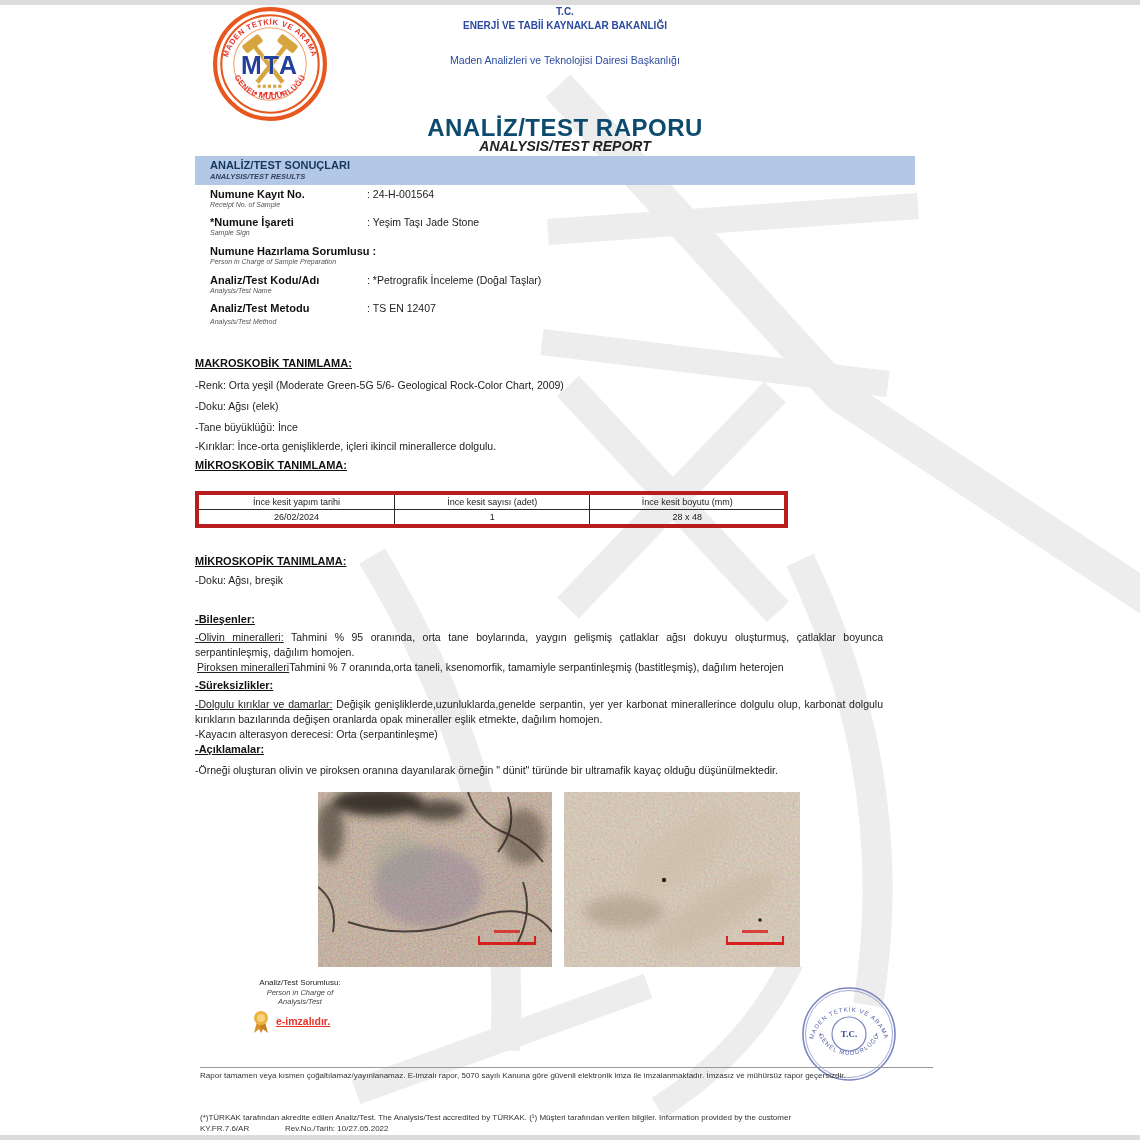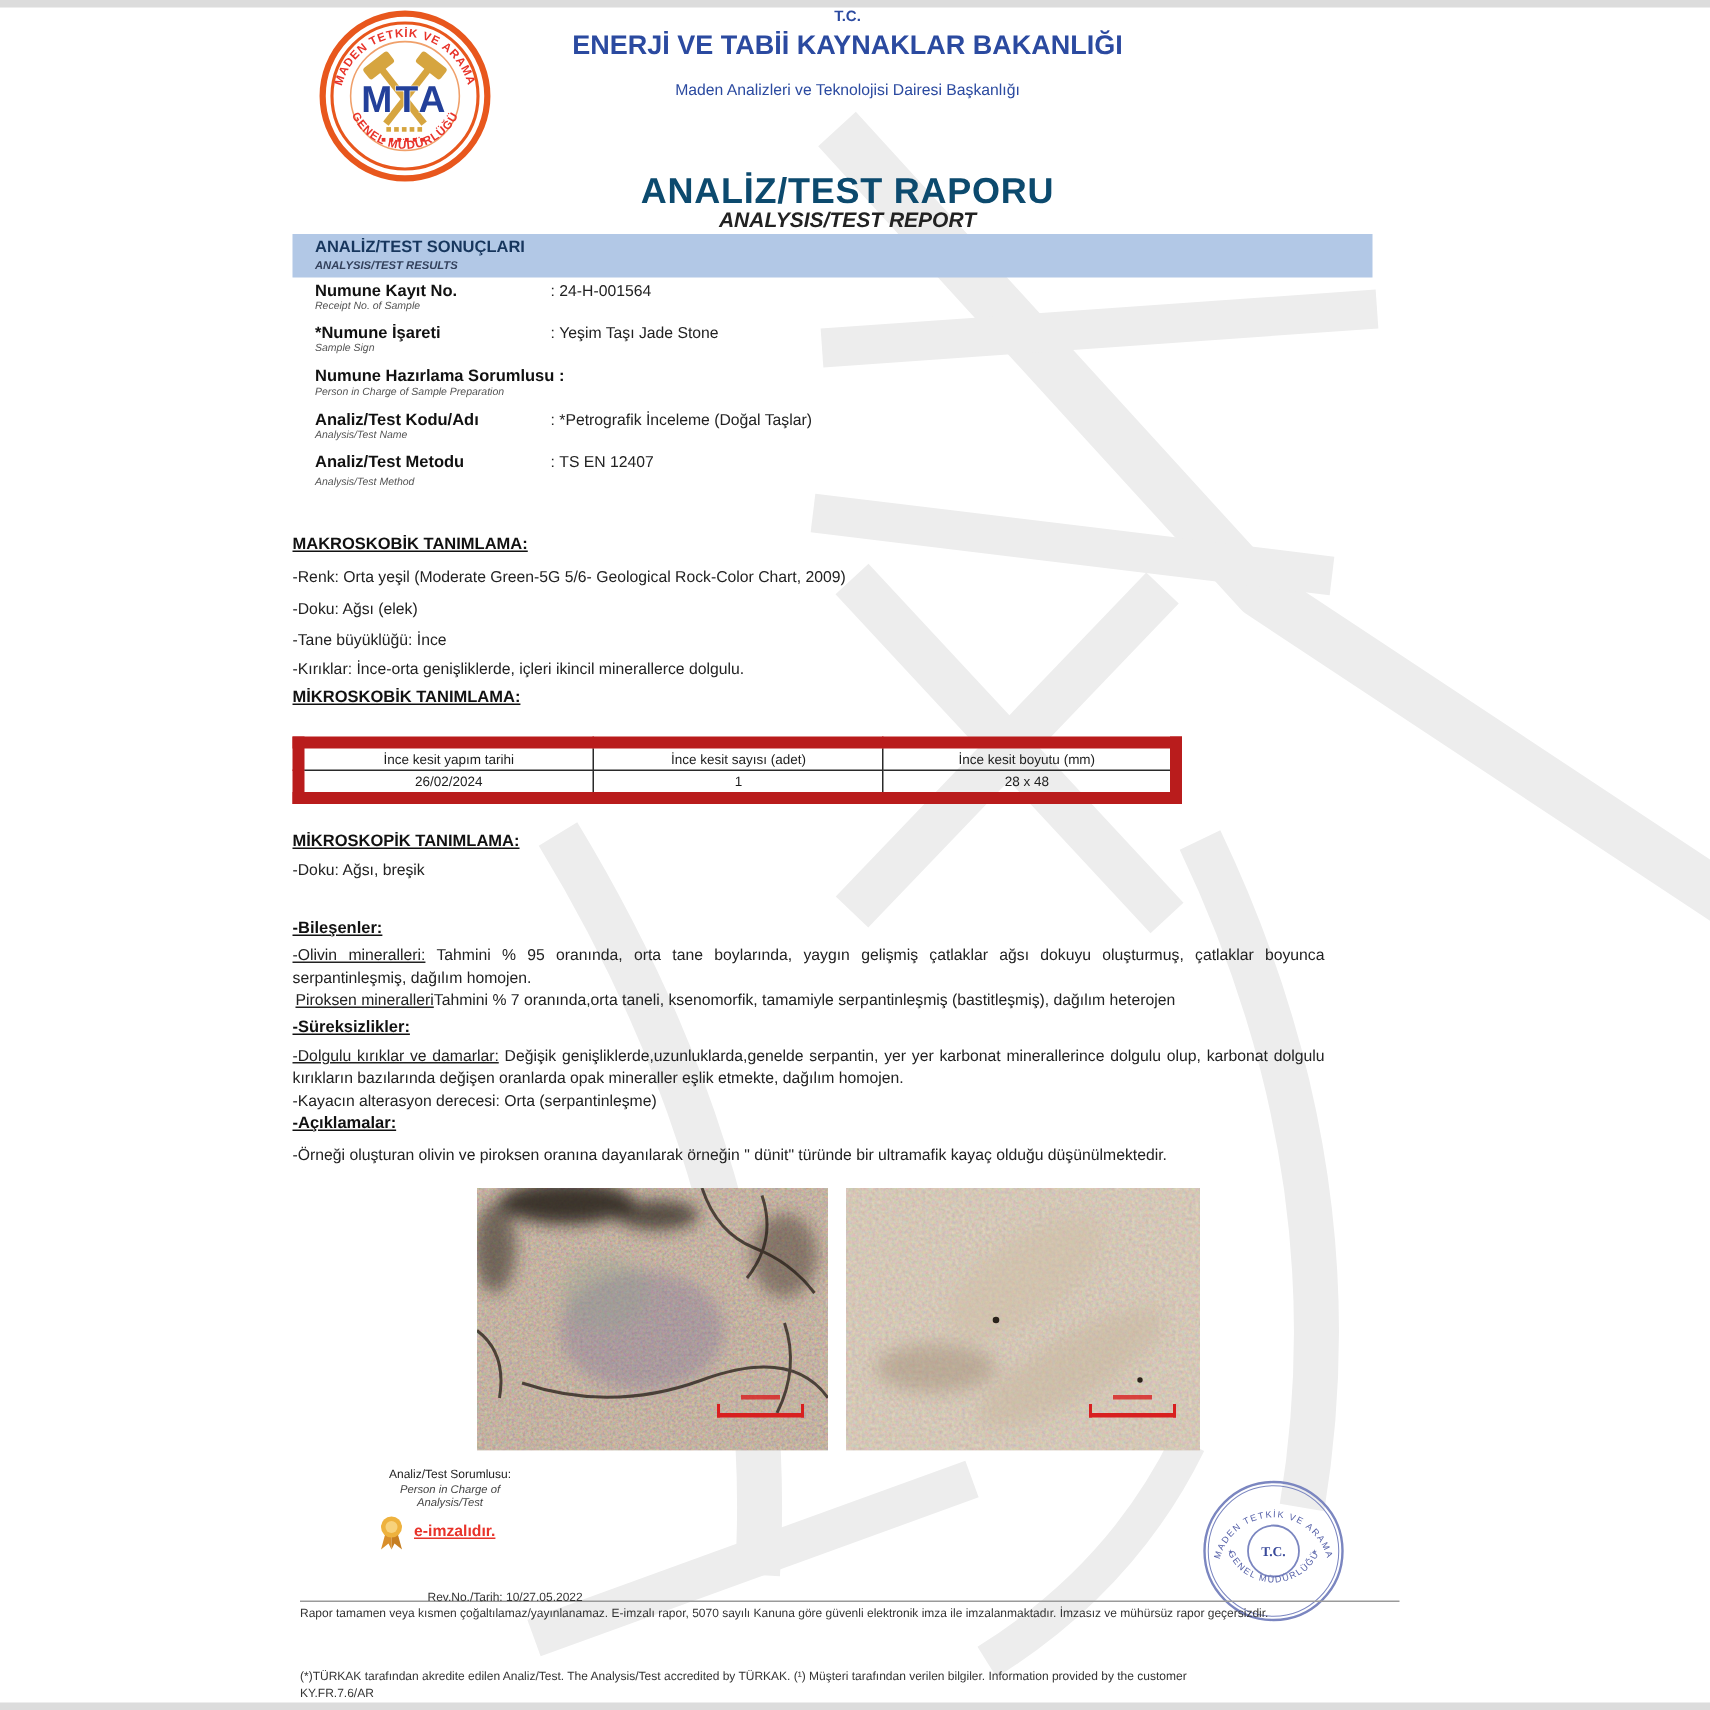--- a/index.html
+++ b/index.html
@@ -5,21 +5,21 @@
   html,body{margin:0;padding:0;background:#fff;}
   #page{position:relative;width:1140px;height:1140px;background:#ffffff;overflow:hidden;
         font-family:"Liberation Sans", sans-serif;color:#1c1c1c;}
   .abs{position:absolute;}
   .edge-strip{position:absolute;left:0;width:1140px;height:5px;background:#dcdcdc;}
   
   #watermark{position:absolute;left:0;top:0;z-index:0;}
   .content{position:absolute;z-index:1;}
   
   .hdr-tc{left:195px;top:6px;width:740px;text-align:center;font-size:10px;font-weight:bold;color:#2b4aa0;}
-  .hdr-min{left:195px;top:20px;width:740px;text-align:center;font-size:18px;font-weight:bold;color:#2b4aa0;}
+  .hdr-min{left:195px;top:20px;width:740px;text-align:center;font-size:10px;font-weight:bold;color:#2b4aa0;}
   .hdr-dir{left:195px;top:37px;width:740px;text-align:center;font-size:12.5px;font-weight:bold;color:#e8332a;}
   .hdr-dep{left:195px;top:54px;width:740px;text-align:center;font-size:10.5px;color:#2b4aa0;}
   
   .title-tr{left:195px;top:114px;width:740px;text-align:center;font-size:24px;font-weight:bold;letter-spacing:.5px;color:#0c4a6e;}
   .title-en{left:195px;top:138px;width:740px;text-align:center;font-size:14px;font-weight:bold;font-style:italic;color:#222;}
   
   .bar{left:195px;top:156px;width:720px;height:29px;background:#b2c8e6;}
   .bar-tr{left:210px;top:159px;font-size:11px;font-weight:bold;color:#17365d;}
   .bar-en{left:210px;top:172px;font-size:7.5px;font-style:italic;font-weight:bold;color:#33415c;}
   
@@ -27,21 +27,21 @@
   .fsub{font-size:7px;font-style:italic;color:#555;}
   .fval{font-size:10.5px;color:#222;}
   
   .h-u{font-size:11px;font-weight:bold;color:#111;text-decoration:underline;}
   .line{font-size:10.5px;color:#222;}
   .para{font-size:10.5px;color:#222;line-height:15px;text-align:justify;}
   .ul{text-decoration:underline;}
   
   table.ts{border-collapse:collapse;width:593px;}
   table.ts td{border:1px solid #2a2a2a;font-size:9px;text-align:center;height:14px;padding:0;}
-  table.ts{border:8px solid #b91c1c;}
+  table.ts{border:4px solid #b91c1c;}
   
   .sig-tr{font-size:8px;color:#222;}
   .sig-en{font-size:7.5px;font-style:italic;color:#444;}
   .esign{font-size:10.5px;font-weight:bold;color:#e8332a;text-decoration:underline;}
   
   .foot-rule{left:200px;top:1067px;width:733px;height:1px;background:#9a9a9a;}
   .foot{font-size:8px;color:#333;line-height:10px;}
   .foot-i{font-style:italic;color:#3c3c3c;}
   .photo{position:absolute;overflow:hidden;}
 </style>
@@ -271,15 +271,15 @@
     </text>
     <text x="54" y="57" text-anchor="middle" font-size="9" font-weight="bold" fill="#3a4a9a" font-family="Liberation Serif, serif">T.C.</text>
     <text x="24" y="58" font-size="7" fill="#5560a8">*</text>
     <text x="80" y="58" font-size="7" fill="#5560a8">*</text>
   </svg>
 
   <div class="content abs foot-rule"></div>
   <div class="content abs foot" style="left:200px;top:1071px;width:728px">Rapor tamamen veya kısmen çoğaltılamaz/yayınlanamaz. E-imzalı rapor, 5070 sayılı Kanuna göre güvenli elektronik imza ile imzalanmaktadır. İmzasız ve mühürsüz rapor geçersizdir.</div>
   <div class="content abs foot" style="left:200px;top:1113px;width:735px">(*)TÜRKAK tarafından akredite edilen Analiz/Test. The Analysis/Test accredited by TÜRKAK. (¹) Müşteri tarafından verilen bilgiler. Information provided by the customer</div>
   <div class="content abs foot" style="left:200px;top:1124px">KY.FR.7.6/AR</div>
-  <div class="content abs foot" style="left:285px;top:1060px">Rev.No./Tarih: 10/27.05.2022</div>
+  <div class="content abs foot" style="left:285px;top:1124px">Rev.No./Tarih: 10/27.05.2022</div>
 
 </div>
 
 </body></html>

